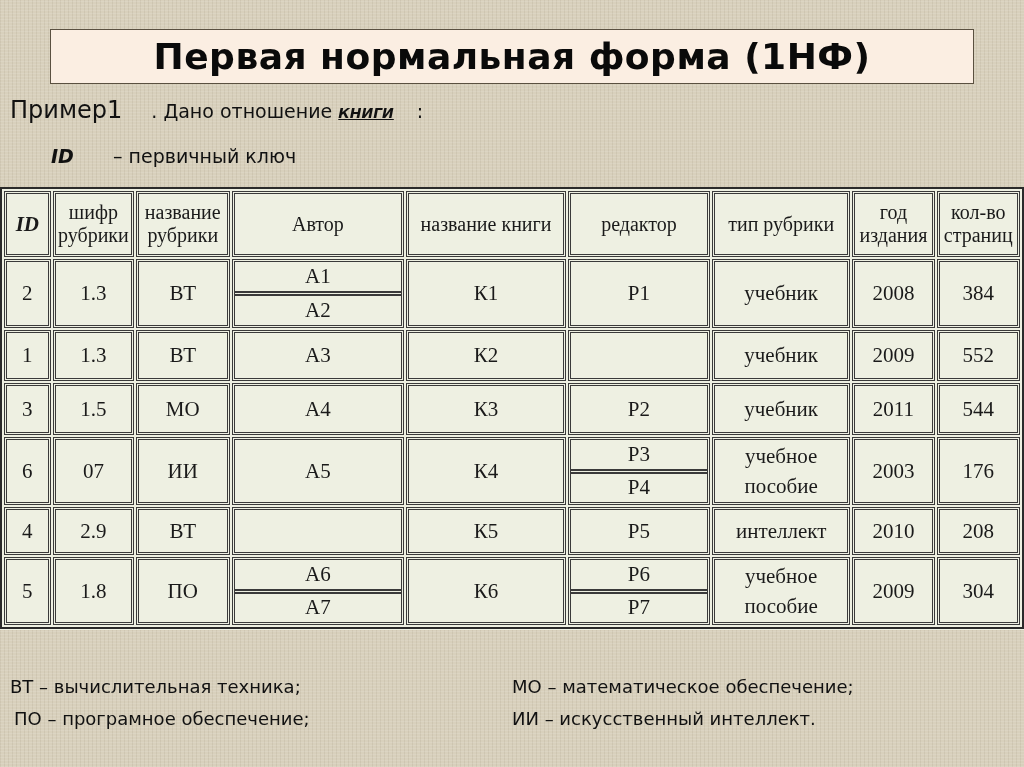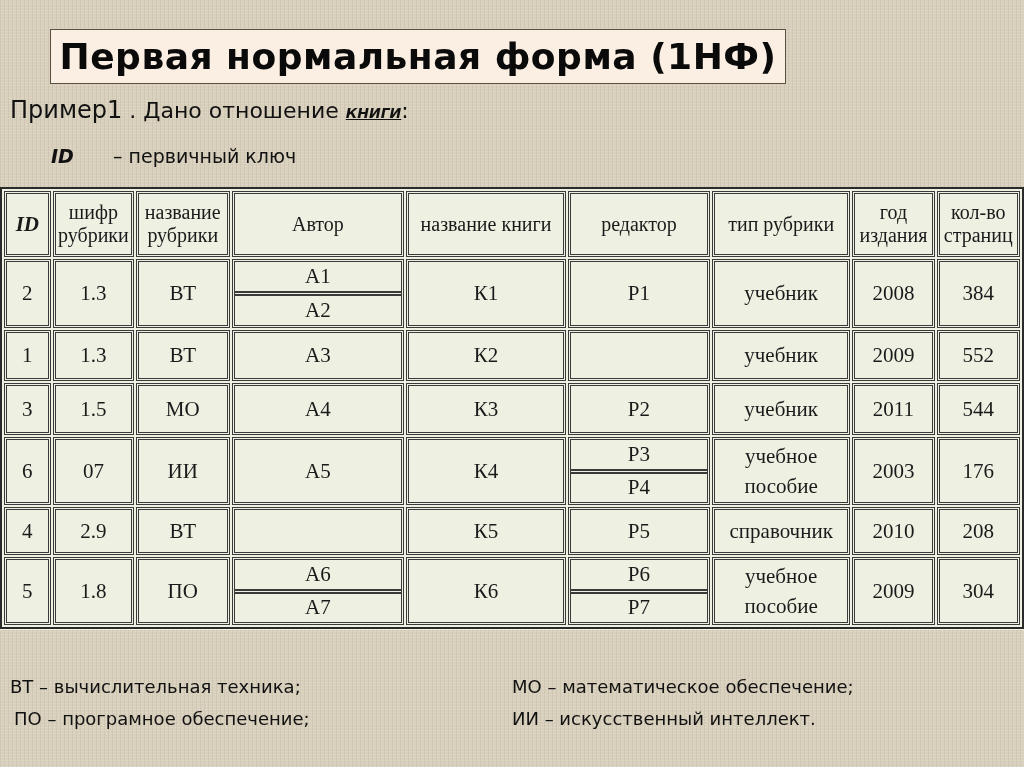--- a/index.html
+++ b/index.html
@@ -6,33 +6,33 @@
   body {
     width:1024px; height:767px; overflow:hidden; position:relative;
     background-color:#d8d0bc;
     background-image:
       repeating-linear-gradient(0deg, rgba(255,255,255,0.10) 0px, rgba(255,255,255,0.10) 1px, transparent 1px, transparent 3px),
       repeating-linear-gradient(90deg, rgba(120,105,80,0.10) 0px, rgba(120,105,80,0.10) 1px, transparent 1px, transparent 4px);
     font-family:"Liberation Sans", "DejaVu Sans", sans-serif;
     color:#111;
   }
   .title-box {
-    position:absolute; left:50px; top:29px; width:736px; height:55px;
+    position:absolute; left:50px; top:29px; width:924px; height:55px;
     background:#fbeee2; border:1px solid #5a5040; box-sizing:border-box;
     display:flex; align-items:center; justify-content:center;
   }
   .title-box span {
     font-family:"DejaVu Sans", sans-serif; font-weight:bold; font-size:36px; color:#0a0a0a;
     letter-spacing:0.5px;
   }
   .subtitle {
     position:absolute; left:10px; top:96px; font-size:24px; color:#111;
     font-family:"DejaVu Sans", sans-serif;
   }
-  .subtitle .small { font-size:22px; }
+  .subtitle .small { font-size:19px;margin-left:23px; }
   .subtitle .rel { font-weight:bold; font-style:italic; text-decoration:underline; font-size:14px; }
   .keyline {
     position:absolute; left:27px; top:145px; font-size:19px;
     font-family:"DejaVu Sans", sans-serif; color:#111;margin-left:24px;
   }
   .keyline .id { font-weight:bold; font-style:italic; display:inline-block; width:62px; }
   .table-wrap {
     position:absolute; left:0; top:187px; width:1024px; height:443px;
     background:#eef0e2;
   }
@@ -165,21 +165,21 @@
         <td>176</td>
       </tr>
 
       <tr style="height:48px">
         <td>4</td>
         <td>2.9</td>
         <td>ВТ</td>
         <td></td>
         <td>К5</td>
         <td>Р5</td>
-        <td>справочник</td>
+        <td>интеллект</td>
         <td>2010</td>
         <td>208</td>
       </tr>
 
       <tr style="height:62px">
         <td>5</td>
         <td>1.8</td>
         <td>ПО</td>
         <td class="splitcell">
           <div class="split" style="height:62px">

